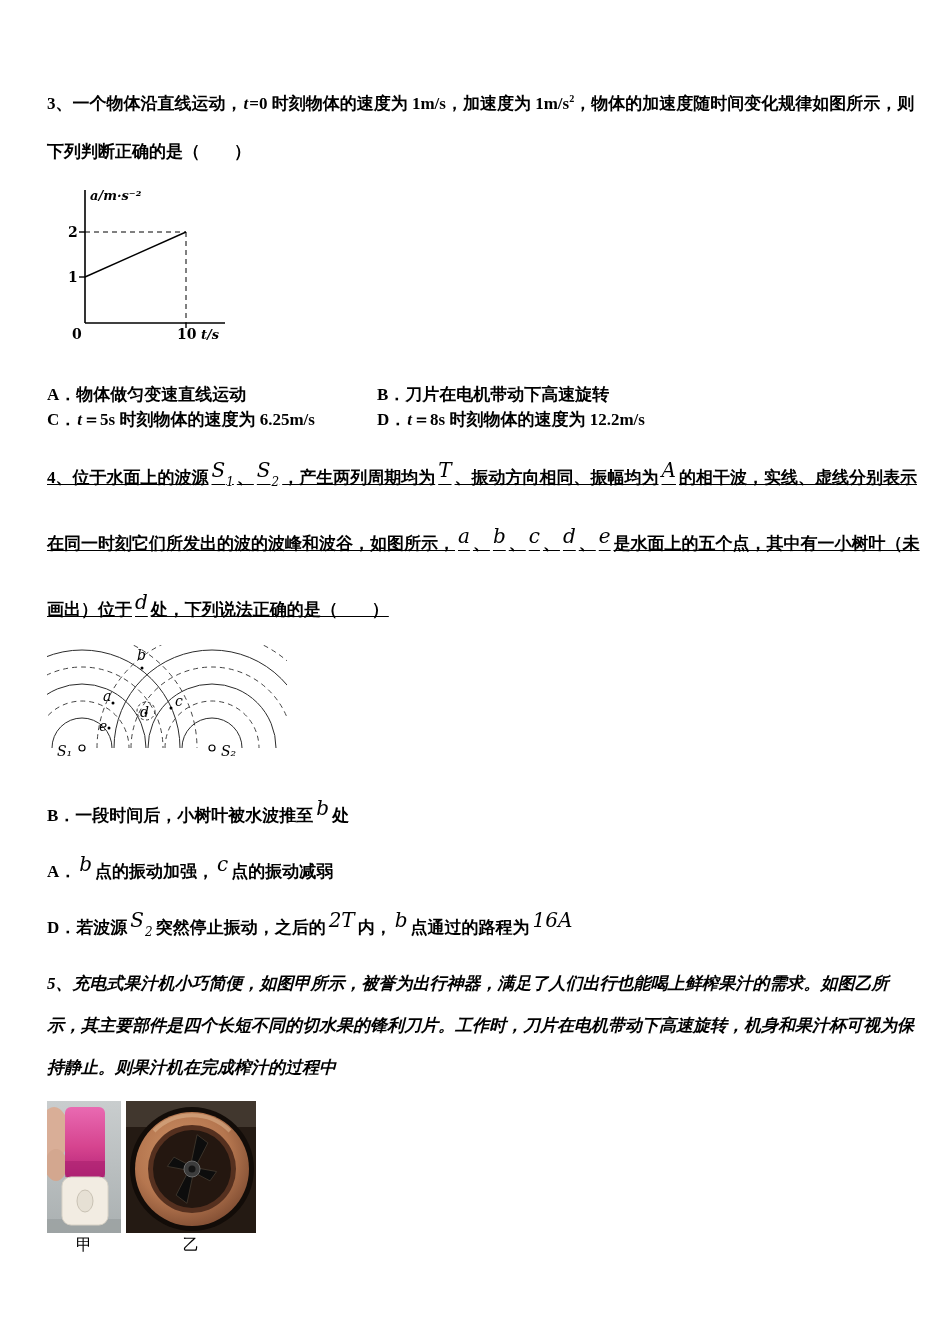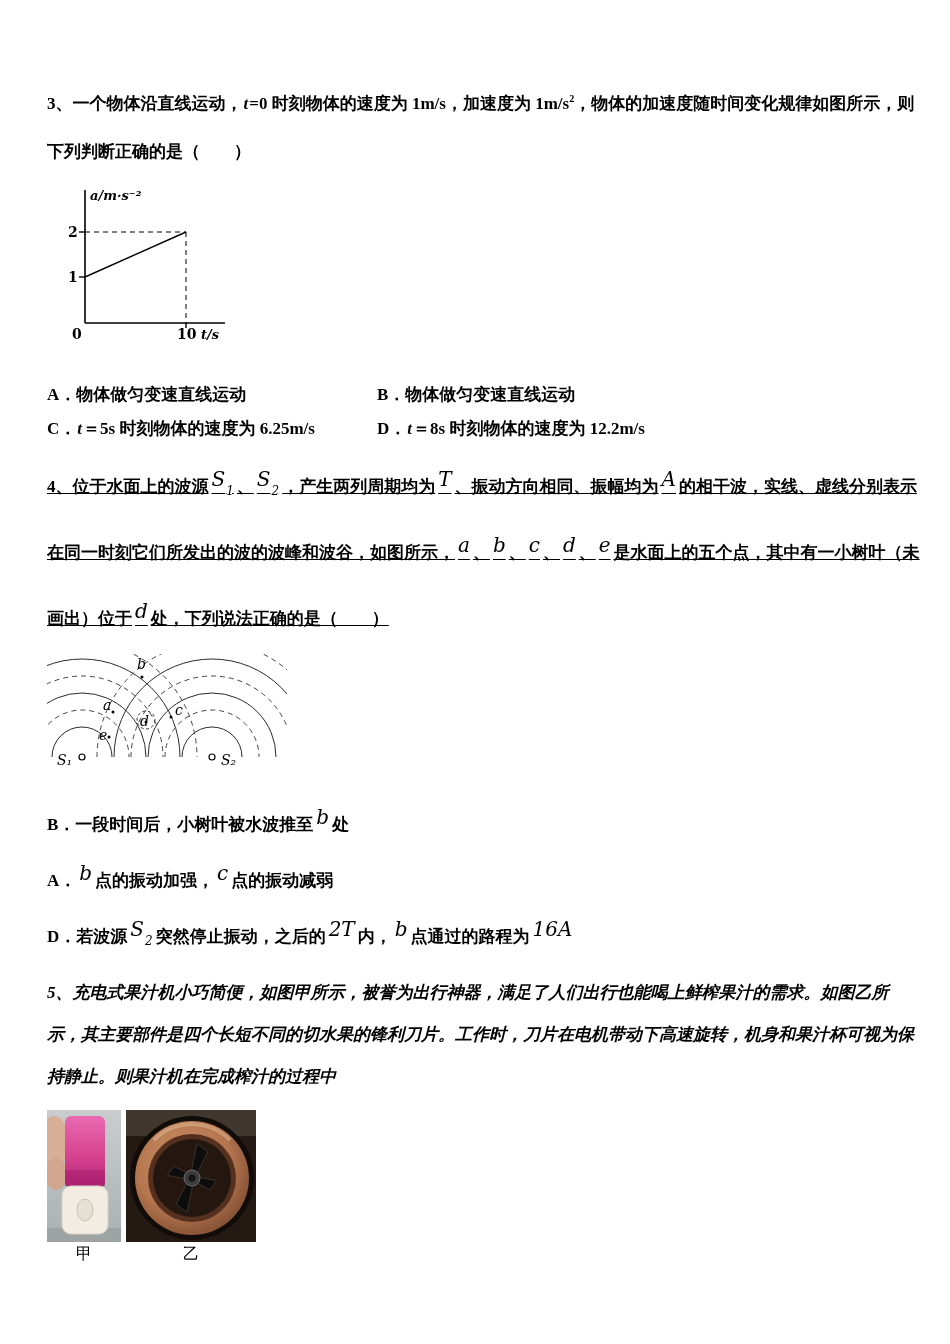--- a/index.html
+++ b/index.html
@@ -24,21 +24,21 @@
     font-style:italic; font-weight:400; font-size:20px;
     position:relative; top:-6px; margin:0 3px; white-space:nowrap;
   }
   .math sub { font-size:12px; font-style:italic; position:relative; top:4px; margin-left:1px; }
   
   .imath { font-style:italic; margin:0 1px; }
 
   .graph-wrap { margin:2px 0 28px 8px; }
   .optgrid {
     display:grid; grid-template-columns:330px auto;
-    row-gap:9px; margin:30px 0 10px 0; line-height:1.5;
+    margin:30px 0 10px 0; line-height:1.5;
   }
   .q4opt { font-size:17px; font-weight:700; line-height:2.1; margin-bottom:14px; }
   .diagram-wrap { margin:4px 0 22px 0px; }
 
   .q5 { margin-top:16px; }
   .figrow { display:flex; gap:5px; margin-top:12px; align-items:flex-end; }
   .fig { display:block; }
   .figlabels { display:flex; gap:5px; font-size:16px; font-weight:400; margin-top:2px; }
   .figlabels .cell-a { width:74px; text-align:center; }
   .figlabels .cell-b { width:130px; text-align:center; }
@@ -76,21 +76,21 @@
         <text class="tick" x="13" y="104">1</text>
         <text class="tick" x="17" y="161">0</text>
         <text class="tick" x="122" y="161">10</text>
         <text class="axlabel" x="35" y="22">a/m·s⁻²</text>
         <text class="axlabel" x="146" y="161">t/s</text>
       </svg>
     </div>
 
     <div class="optgrid">
       <p class="opt">A．物体做匀变速直线运动</p>
-      <p class="opt">B．物体做匀变速直线运动</p>
+      <p class="opt">B．刀片在电机带动下高速旋转</p>
       <p class="opt">C．<span class="imath">t</span>＝5s 时刻物体的速度为 6.25m/s</p>
       <p class="opt">D．<span class="imath">t</span>＝8s 时刻物体的速度为 12.2m/s</p>
     </div>
   </section>
 
   <section>
     <p class="stem lh56">4、位于水面上的波源<span class="math">S<sub>1</sub></span>、<span class="math">S<sub>2</sub></span>，产生两列周期均为<span class="math">T</span>、振动方向相同、振幅均为<span class="math">A</span>的相干波，实线、虚线分别表示在同一时刻它们所发出的波的波峰和波谷，如图所示，<span class="math">a</span>、<span class="math">b</span>、<span class="math">c</span>、<span class="math">d</span>、<span class="math">e</span>是水面上的五个点，其中有一小树叶（未画出）位于<span class="math">d</span>处，下列说法正确的是（　　）</p>
 
     <div class="diagram-wrap">
       <svg width="240" height="122" viewBox="0 0 240 122">

